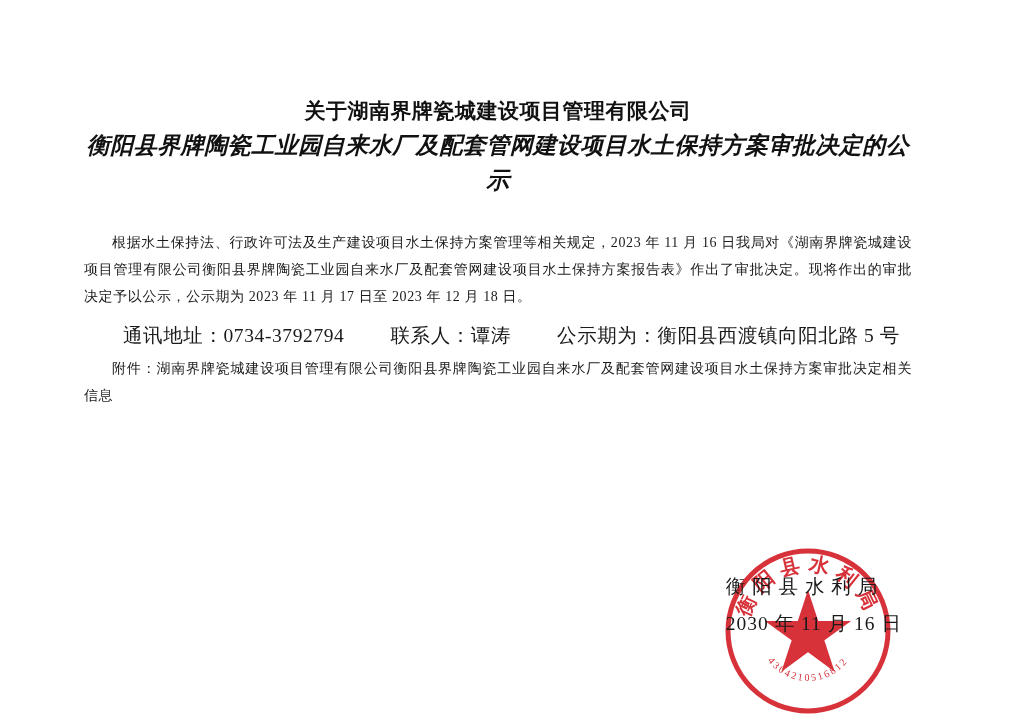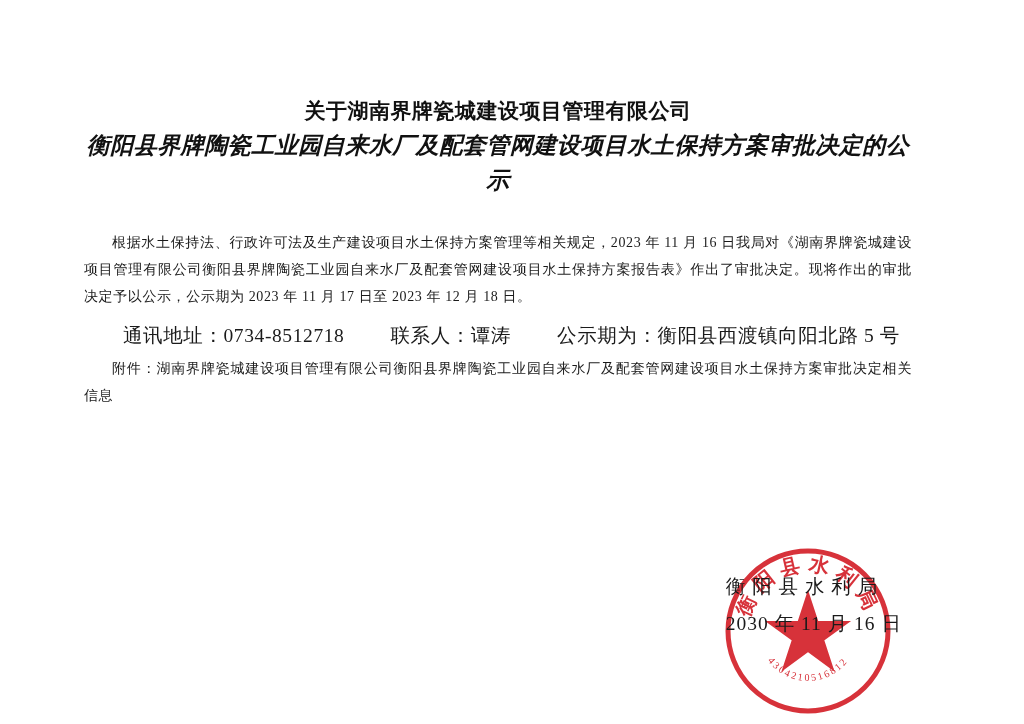--- a/index.html
+++ b/index.html
@@ -88,21 +88,21 @@
 
 <div class="page">
 
   <div class="title-block">
     <div class="title-line1">关于湖南界牌瓷城建设项目管理有限公司</div>
     <div class="title-line2">衡阳县界牌陶瓷工业园自来水厂及配套管网建设项目水土保持方案审批决定的公示</div>
   </div>
 
   <p class="para">根据水土保持法、行政许可法及生产建设项目水土保持方案管理等相关规定，2023 年 11 月 16 日我局对《湖南界牌瓷城建设项目管理有限公司衡阳县界牌陶瓷工业园自来水厂及配套管网建设项目水土保持方案报告表》作出了审批决定。现将作出的审批决定予以公示，公示期为 2023 年 11 月 17 日至 2023 年 12 月 18 日。</p>
 
-  <p class="contact-row"><span>通讯地址：</span><span>0734-8512718</span><span class="gap-a"></span><span>联系人：</span><span>谭涛</span><span class="gap-b"></span><span>公示期为：</span><span>衡阳县西渡镇向阳北路 5 号</span></p>
+  <p class="contact-row"><span>通讯地址：</span><span>0734-3792794</span><span class="gap-a"></span><span>联系人：</span><span>谭涛</span><span class="gap-b"></span><span>公示期为：</span><span>衡阳县西渡镇向阳北路 5 号</span></p>
 
   <p class="para">附件：湖南界牌瓷城建设项目管理有限公司衡阳县界牌陶瓷工业园自来水厂及配套管网建设项目水土保持方案审批决定相关信息</p>
 
   <div class="seal">
     <svg width="172" height="172" viewBox="0 0 172 172" xmlns="http://www.w3.org/2000/svg">
       <defs>
         <path id="arcTop" d="M 26 86 A 60 60 0 0 1 146 86"></path>
         <path id="arcBottom" d="M 36 86 A 50 50 0 0 0 136 86"></path>
       </defs>
       <circle cx="86" cy="86" r="80" fill="none" stroke="#d4232c" stroke-width="5"></circle>

